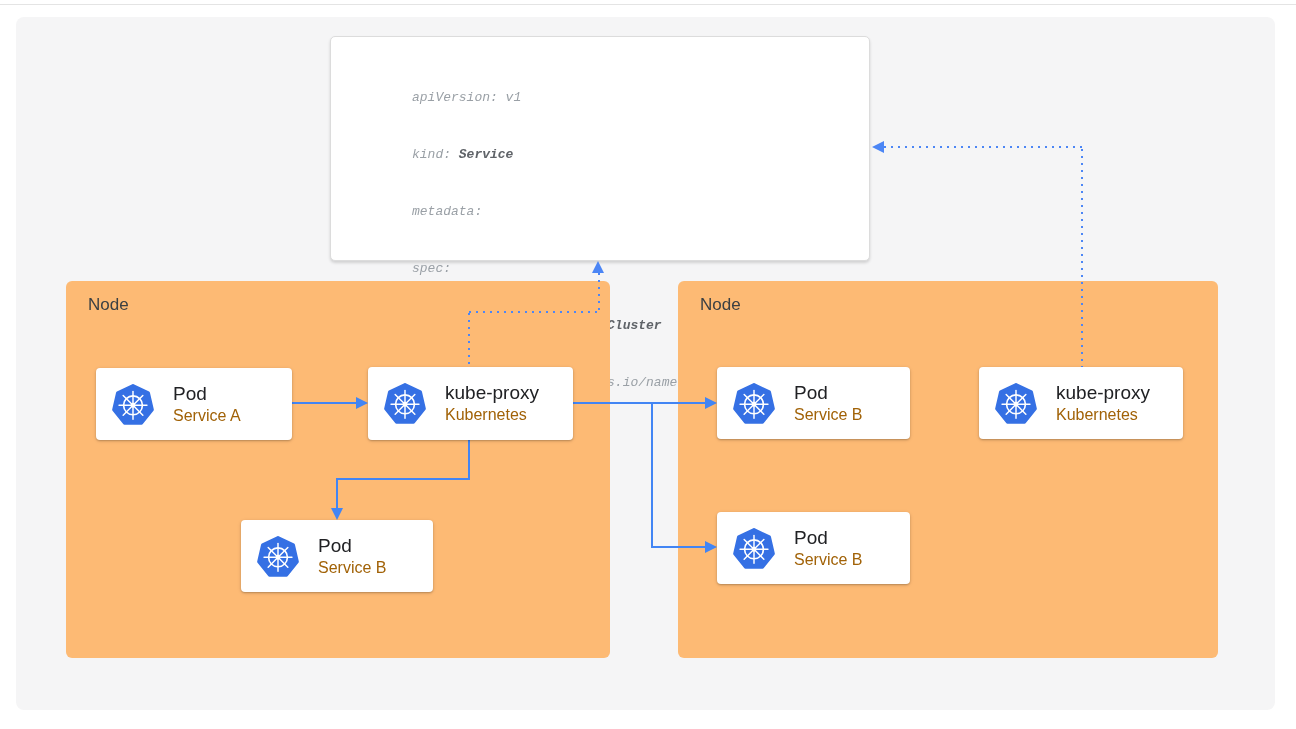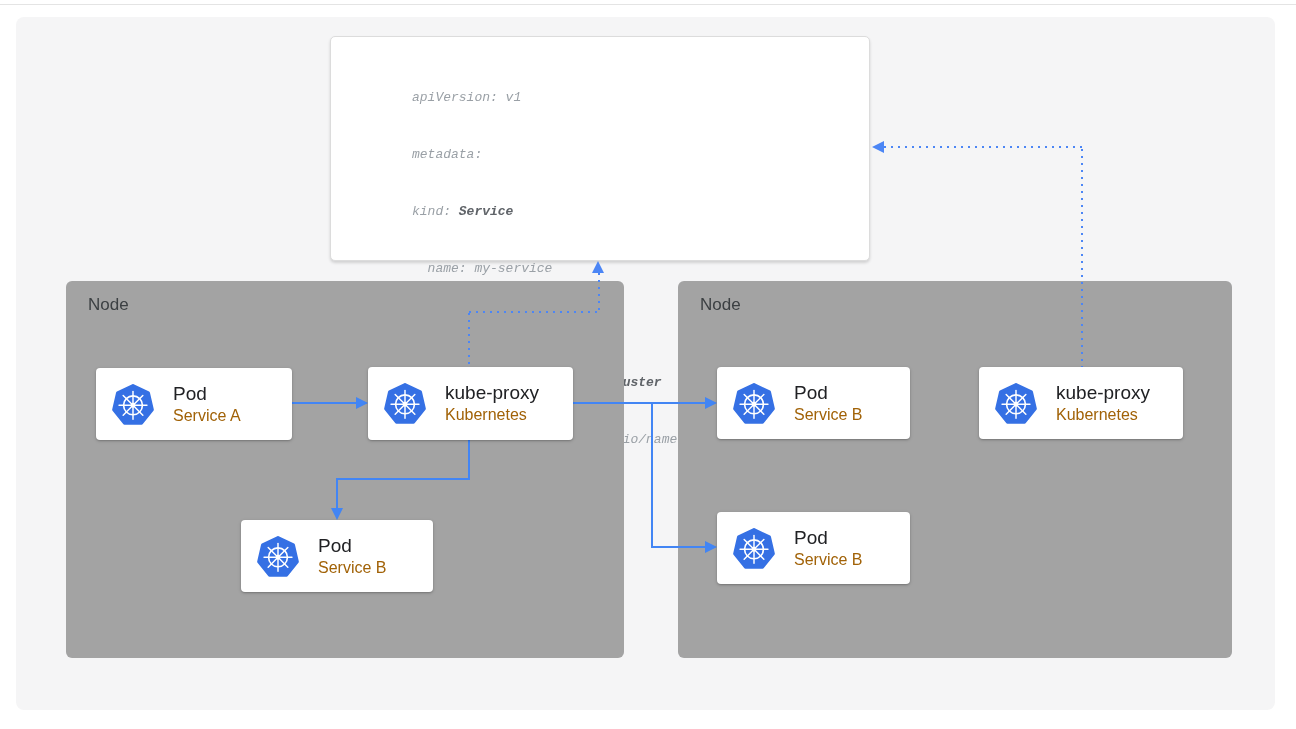--- a/index.html
+++ b/index.html
@@ -10,21 +10,21 @@
 
   
   .yaml-card{position:absolute;left:330px;top:36px;width:540px;height:225px;background:#ffffff;
     border:1px solid #dcdcdc;border-radius:5px;box-shadow:0 2px 3px rgba(0,0,0,0.15);box-sizing:border-box;}
   .yaml-code{position:absolute;left:81px;top:13px;font-family:"Liberation Mono",monospace;
     font-style:italic;font-size:13px;line-height:19px;color:#9aa0a6;white-space:pre;}
   .yline{height:19px;}
   .ybold{font-weight:bold;color:#5f6368;}
 
   
-  .node{position:absolute;background:#a3a3a3;border-radius:6px;padding-left:14px;}
+  .node{position:absolute;background:#fdba74;border-radius:6px;}
   .node-label{position:absolute;left:22px;top:14px;font-size:17px;color:#3c4043;}
 
   
   .card{position:absolute;background:#ffffff;border-radius:4px;
     box-shadow:0 1px 2px rgba(0,0,0,0.22),0 1px 4px rgba(0,0,0,0.10);
     display:flex;align-items:center;box-sizing:border-box;padding-left:16px;}
   .k8s-icon{width:42px;height:41px;flex:0 0 42px;display:block;}
   .card-text{margin-left:19px;}
   .card-title{font-size:19px;color:#202124;line-height:22px;}
   .card-subtitle{font-size:16px;color:#a16207;line-height:20px;margin-top:1px;}
@@ -63,23 +63,22 @@
   </defs>
 </svg>
 
 <div class="stage">
   <div class="top-divider"></div>
   <div class="panel"></div>
 
   <div class="yaml-card">
     <div class="yaml-code">
       <div class="yline"><span>apiVersion: v1</span><span class="ybold"></span></div>
+      <div class="yline"><span>kind: </span><span class="ybold">Service</span></div>
       <div class="yline"><span>metadata:</span><span class="ybold"></span></div>
-      <div class="yline"><span>kind: </span><span class="ybold">Service</span></div>
-      <div class="yline"><span>  name: my-service</span><span class="ybold"></span></div>
       <div class="yline"><span>spec:</span><span class="ybold"></span></div>
       <div class="yline"><span>  </span><span class="ybold">internalTrafficPolicy: Cluster</span></div>
       <div class="yline"><span>  selector: app.kubernetes.io/name: MyApp</span><span class="ybold"></span></div>
       <div class="yline"><span>  ports:</span><span class="ybold"></span></div>
       <div class="yline"><span>  - protocol: TCP</span><span class="ybold"></span></div>
       <div class="yline"><span>    port: 80</span><span class="ybold"></span></div>
     </div>
   </div>
 
   <div class="node" style="left:66px;top:281px;width:544px;height:377px;">

